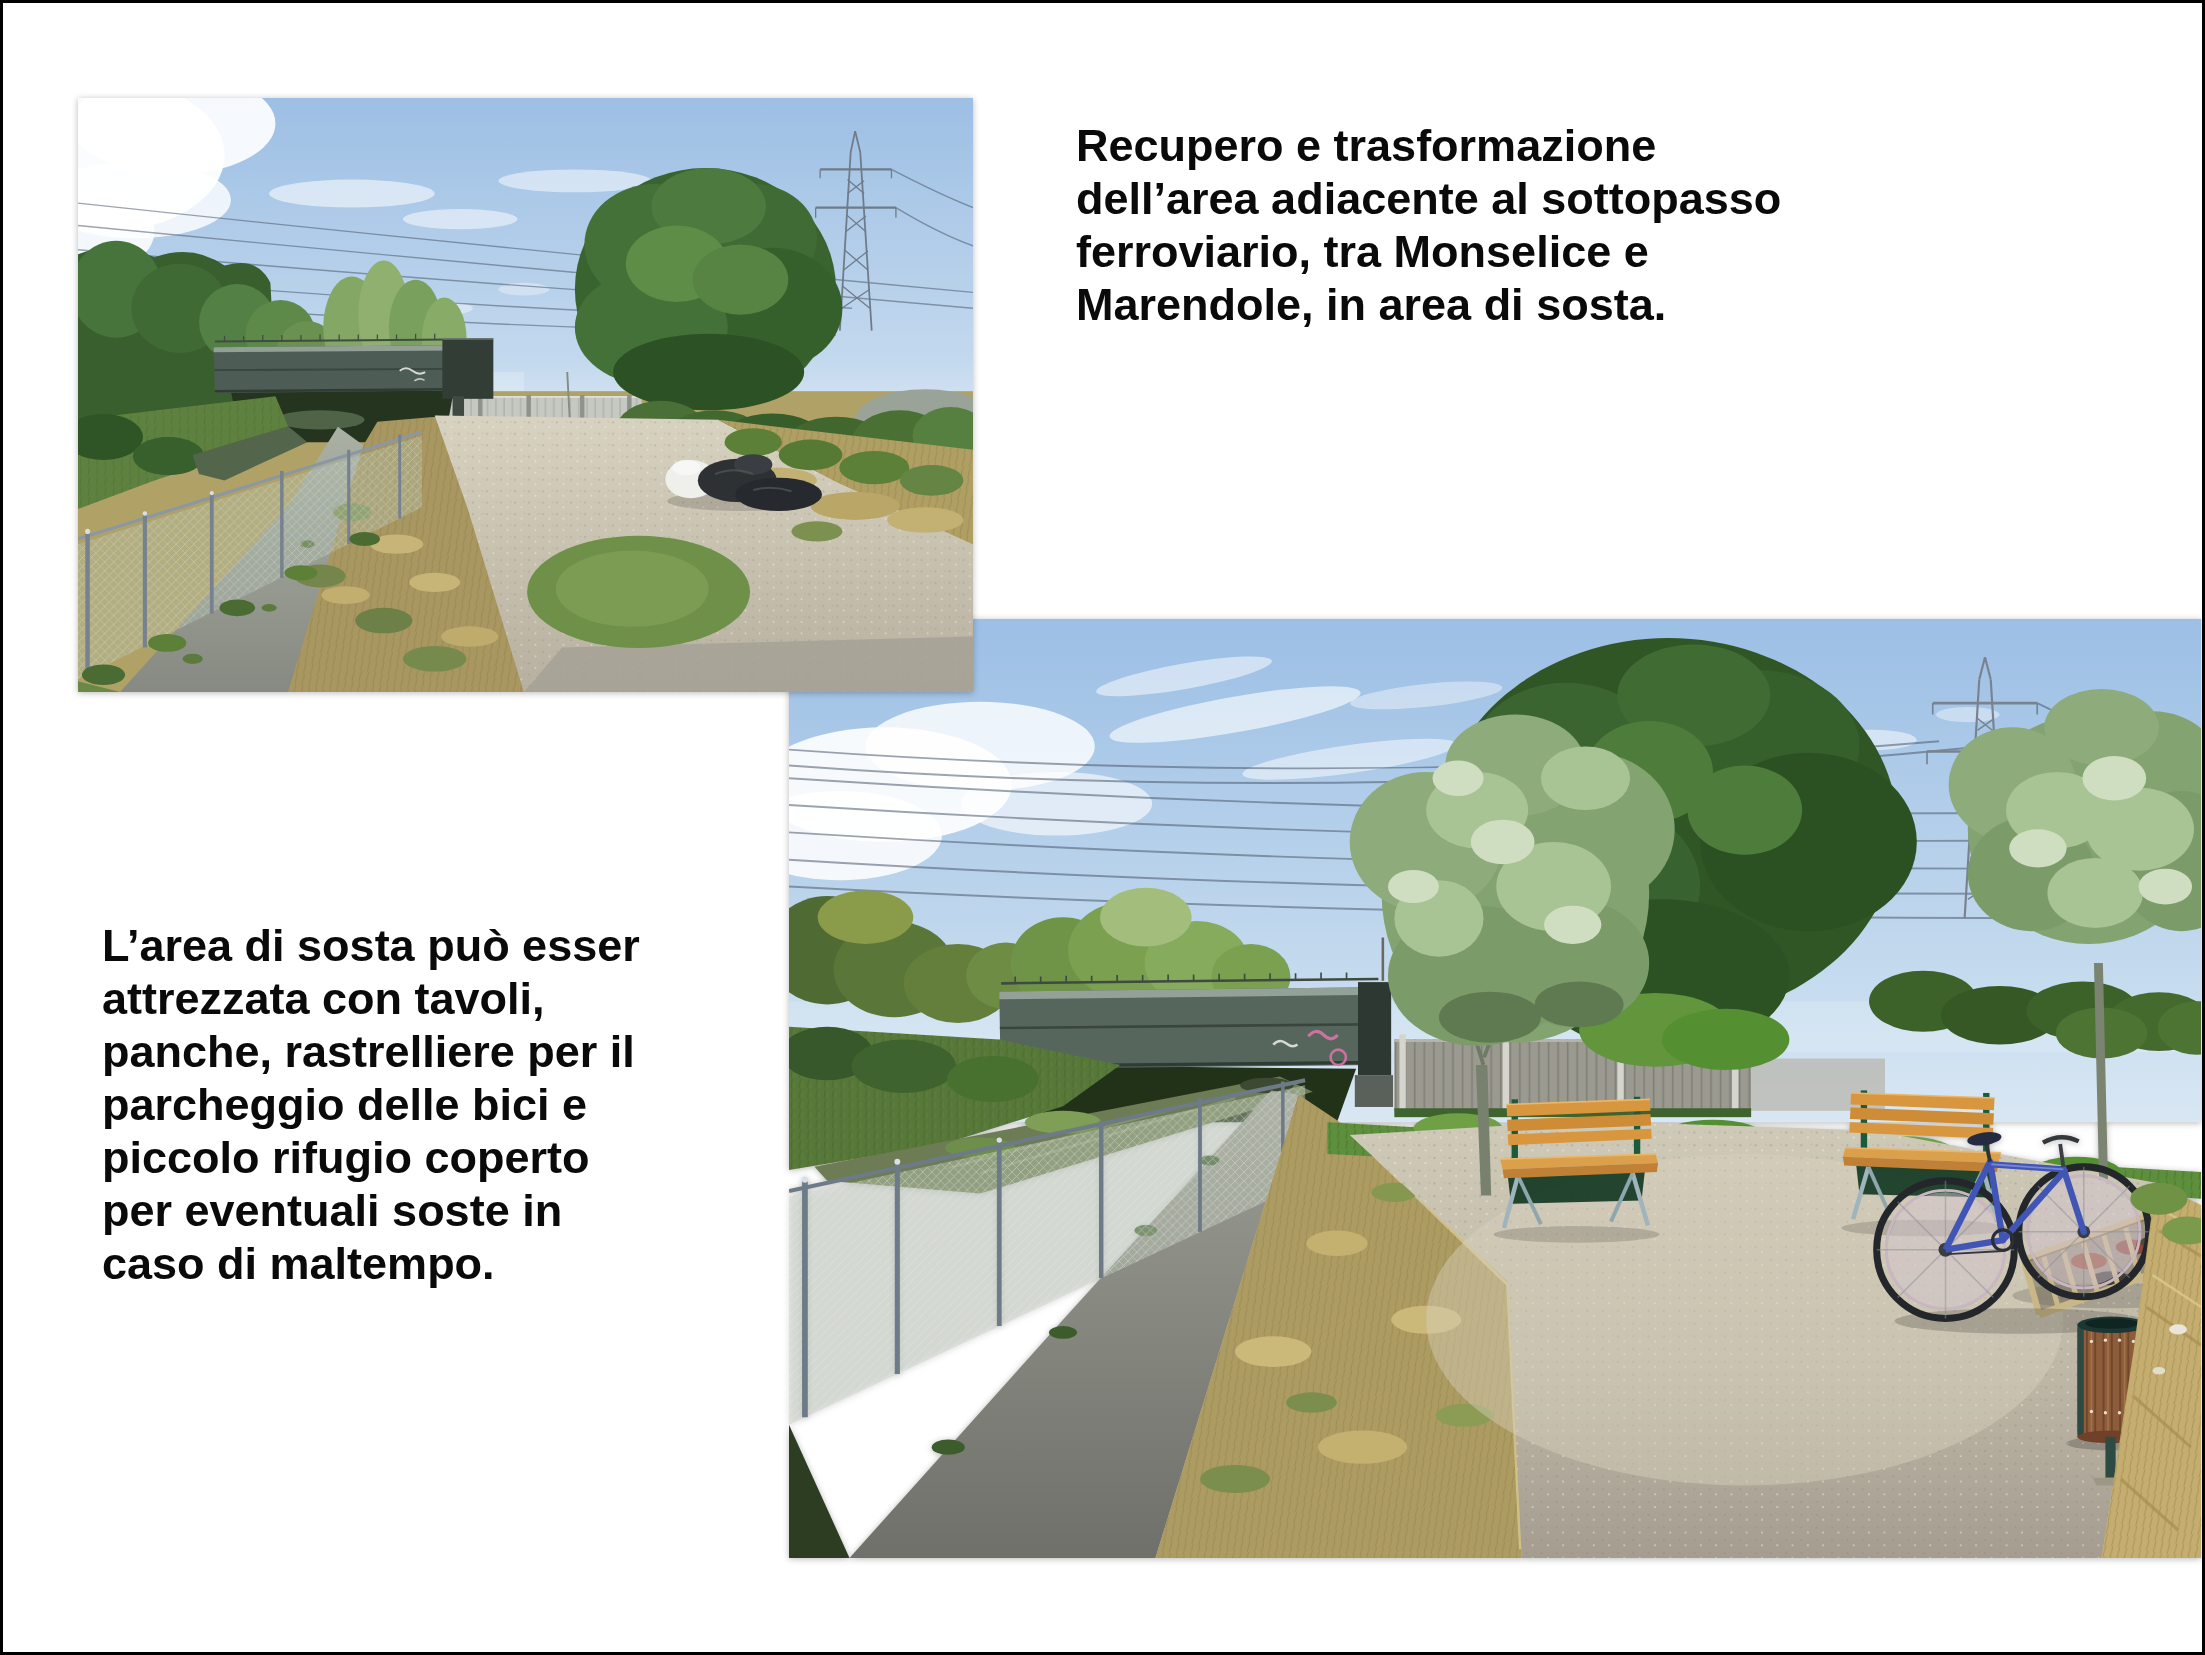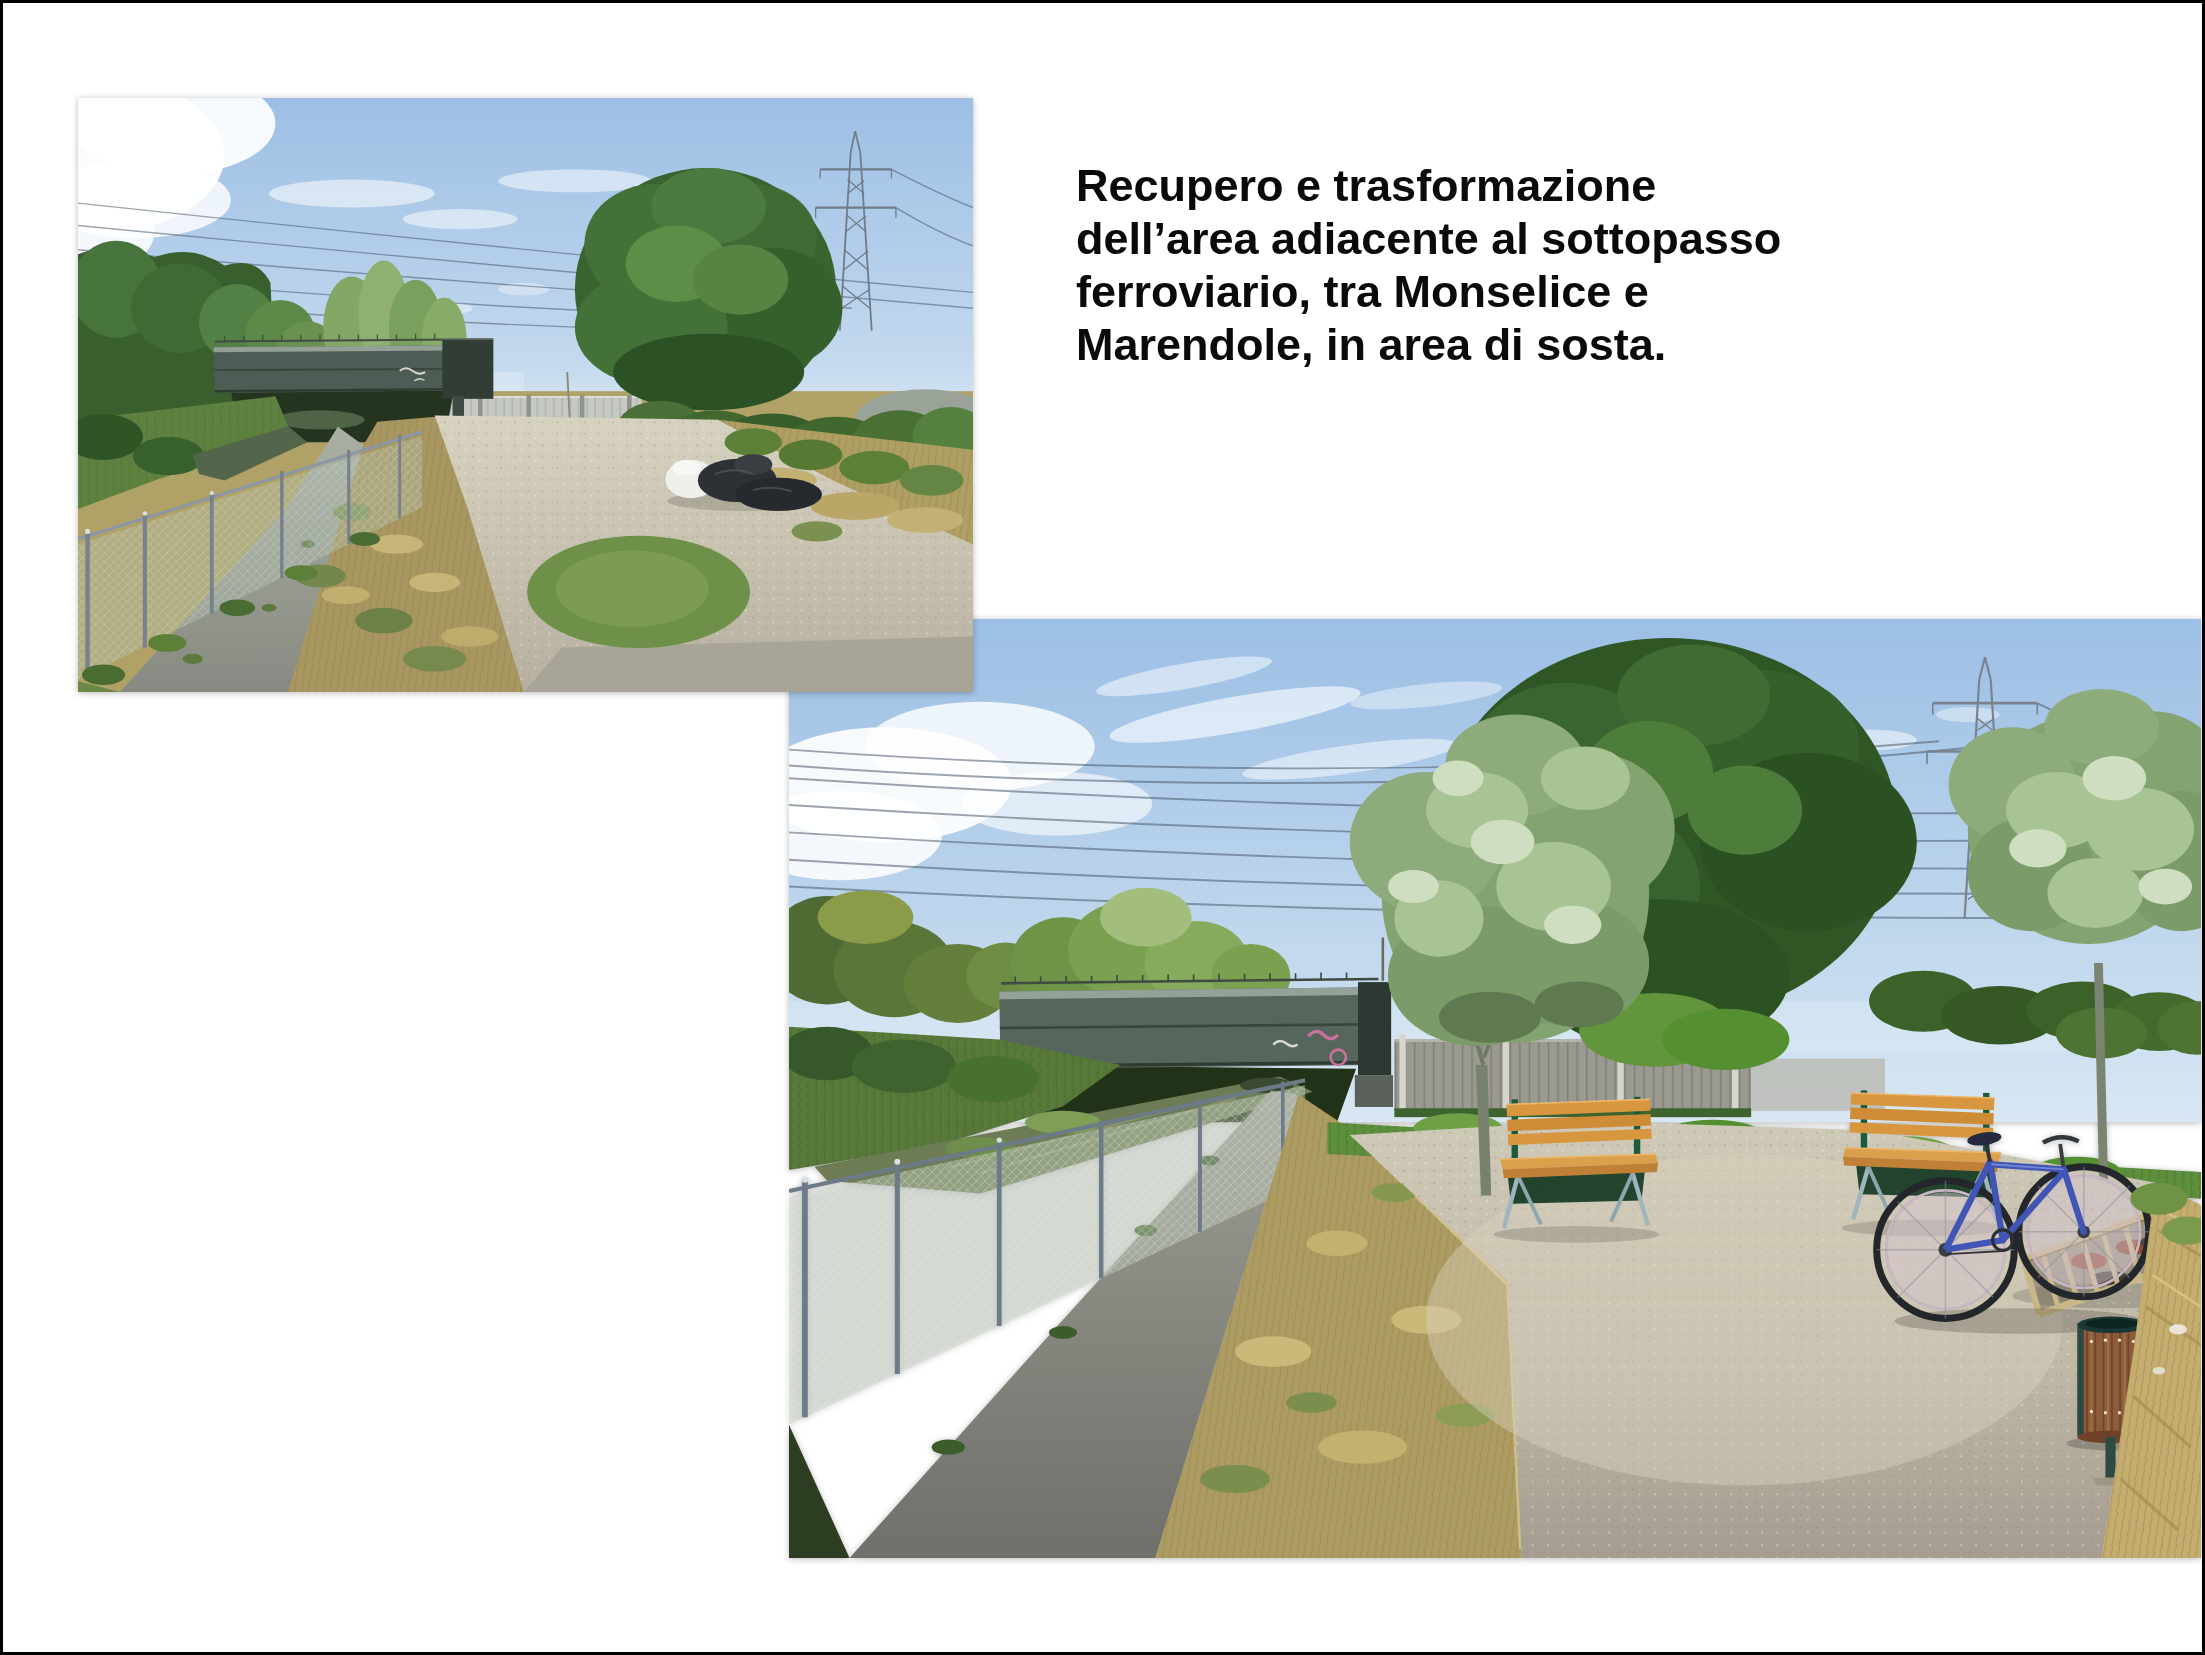--- a/index.html
+++ b/index.html
@@ -17,21 +17,20 @@
   .photo-after{left:786px;top:616px;width:1412px;height:939px;z-index:2;}
   .caption{
     position:absolute;
     font-weight:bold;
     color:#0a0a0a;
     font-size:45px;
     line-height:53px;
     letter-spacing:0px;
     white-space:pre-line;
     z-index:4;
-    margin-top:40px;
   }
   .caption-top{left:1073px;top:116px;width:1032px;}
   .caption-left{left:99px;top:916px;width:752px;}
 </style>
 </head>
 <body>
 
 <div class="slide">
 
   <svg class="photo photo-before" viewBox="0 0 1405 932" preserveAspectRatio="none" xmlns="http://www.w3.org/2000/svg">
@@ -601,15 +600,22 @@
       <ellipse cx="2180" cy="1115" rx="14" ry="8" fill="#eae5d8"></ellipse>
       <ellipse cx="2150" cy="1180" rx="10" ry="6" fill="#e2dccc"></ellipse>
     </g>
   </svg>
 
   <div class="caption caption-top">Recupero e trasformazione
 dell’area adiacente al sottopasso
 ferroviario, tra Monselice e
 Marendole, in area di sosta.</div>
 
+  <div class="caption caption-left">L’area di sosta può esser
+attrezzata con tavoli,
+panche, rastrelliere per il
+parcheggio delle bici e
+piccolo rifugio coperto
+per eventuali soste in
+caso di maltempo.</div>
 
 </div>
 
 
 </body></html>

